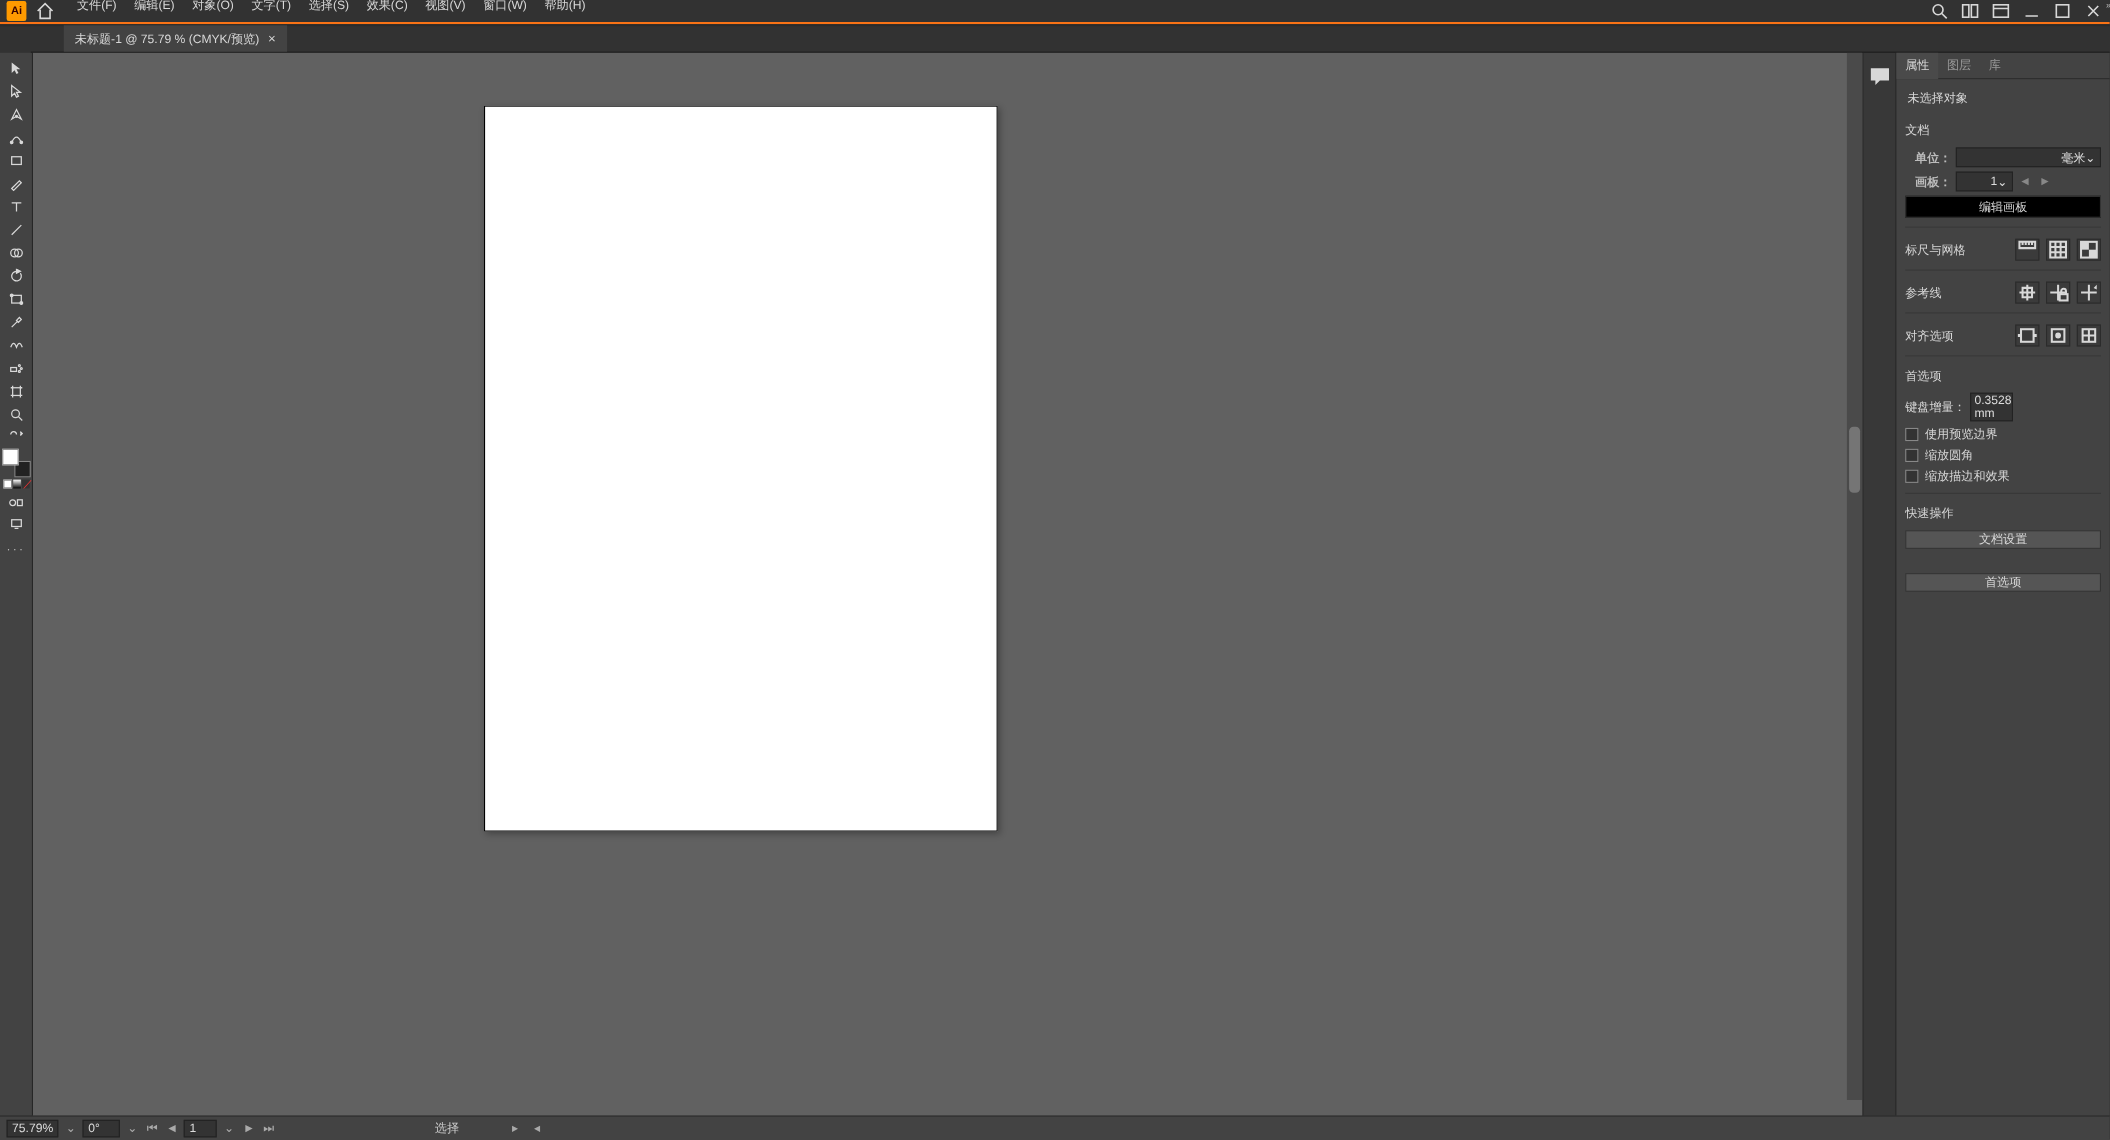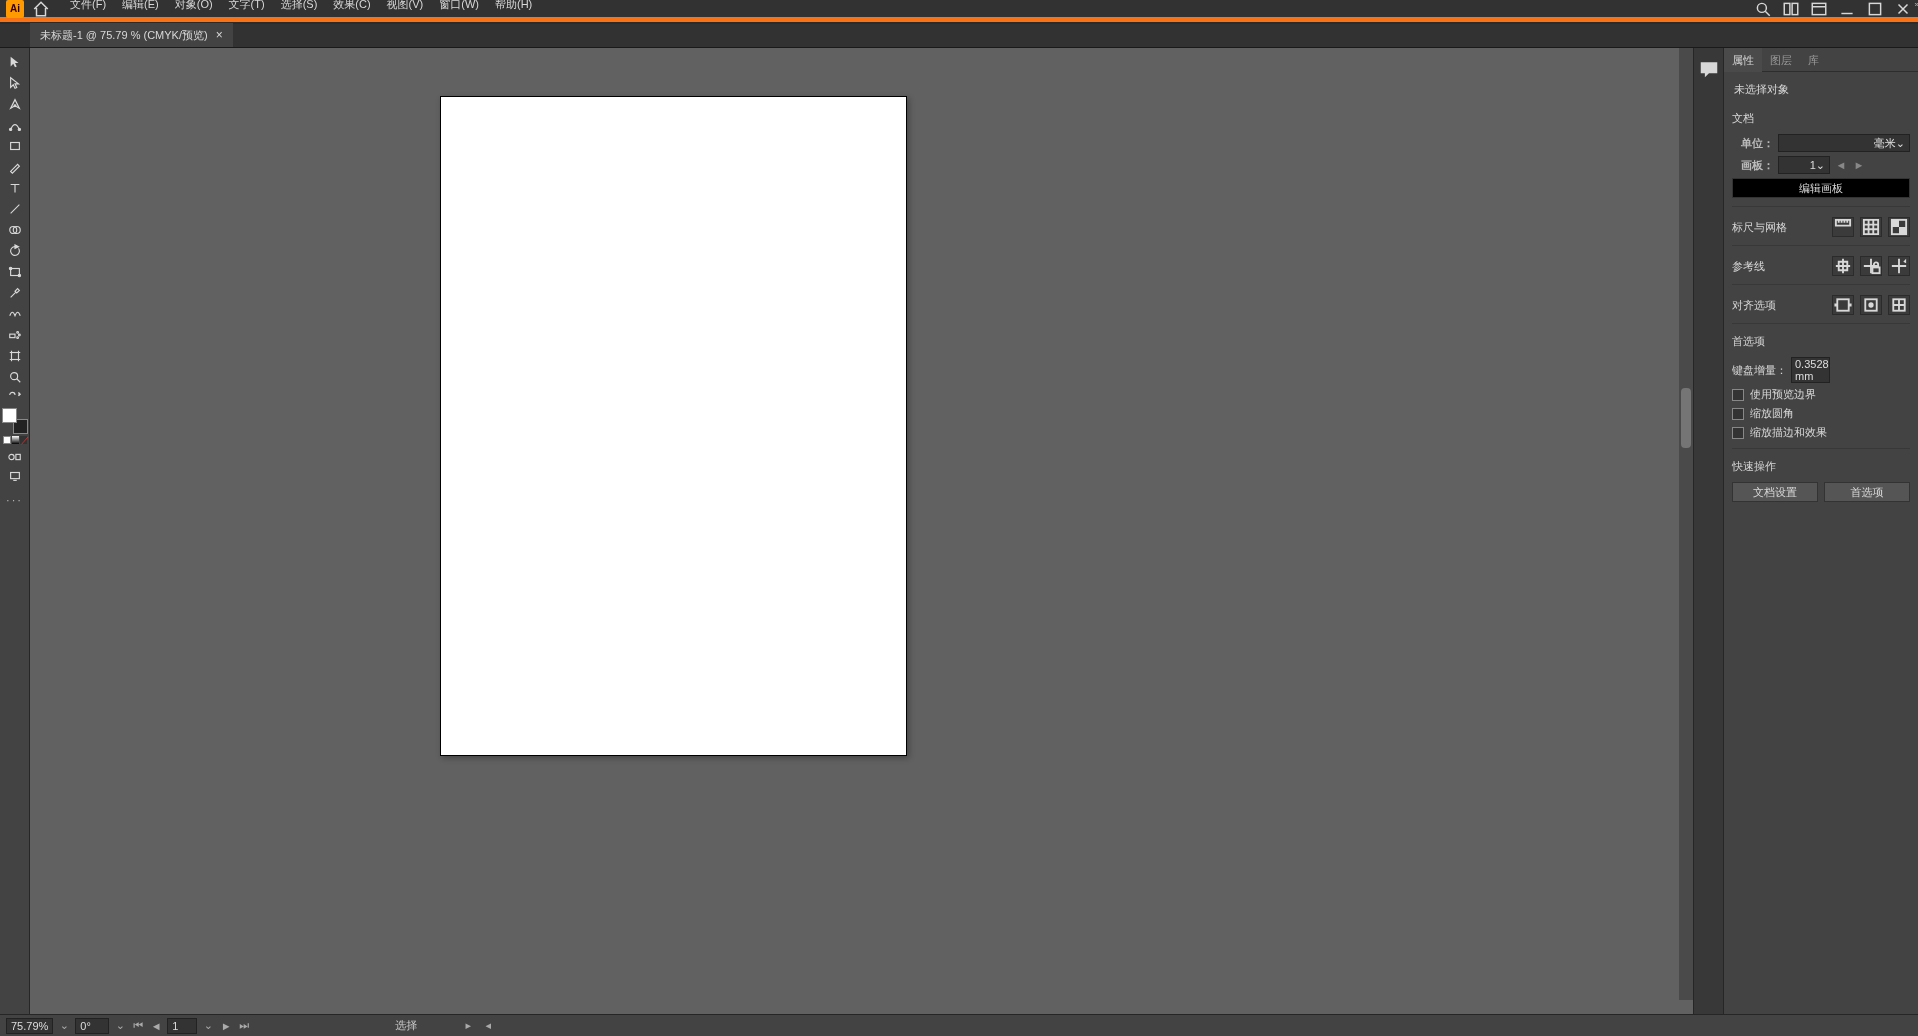--- a/index.html
+++ b/index.html
@@ -1,31 +1,31 @@
 <!DOCTYPE html>
 <html><head>
 <meta charset="utf-8">
 <style>
 * { margin: 0; padding: 0; box-sizing: border-box; font-family: "Microsoft YaHei", sans-serif; }
 body { background: #323232; color: #d8d8d8; font-size: 11px; overflow: hidden; width: 1918px; height: 1036px; }
 
 
-.menubar { height: 22px; background: #323232; display: flex; align-items: center; padding: 0 6px; border-bottom: 5px solid #f97316; }
+.menubar { height: 22px; background: #323232; display: flex; align-items: center; padding: 0 6px; border-bottom: 2px solid #f97316; }
 .menubar .ai-logo { width: 18px; height: 18px; background: #ff9a00; color: #330000; font-weight: bold; display: flex; align-items: center; justify-content: center; font-size: 10px; border-radius: 2px; margin-right: 8px; }
 .menubar .home-icon { width: 18px; height: 18px; display: flex; align-items: center; justify-content: center; margin-right: 12px; cursor: pointer; }
 .menubar .menu-item { padding: 0 8px; cursor: pointer; color: #d8d8d8; height: 32px; line-height: 22px; }
 .menubar .spacer { flex: 1; }
 .menubar .win-controls { display: flex; align-items: center; gap: 10px; }
 .menubar .win-controls span { cursor: pointer; display: inline-flex; width: 18px; height: 18px; align-items: center; justify-content: center; }
 
 
 .optionsbar { height: 2px; background: #2b2b2b; }
 
 
-.tabbar { height: 24px; background: #323232; display: flex; align-items: flex-end; padding-left: 30px; border-bottom: 1px solid #1a1a1a; }
+.tabbar { height: 24px; background: #323232; display: flex; align-items: flex-end; padding-left: 30px; border-bottom: 1px solid #1a1a1a; margin-left: 28px; }
 .doc-tab { height: 24px; background: #434343; color: #d8d8d8; padding: 0 10px; display: flex; align-items: center; gap: 8px; font-size: 11px; }
 .doc-tab .close { cursor: pointer; font-size: 12px; }
 
 
 .main { display: flex; height: calc(1036px - 22px - 2px - 24px - 22px); }
 
 
 .toolbar { width: 30px; background: #434343; display: flex; flex-direction: column; align-items: center; padding-top: 4px; gap: 2px; border-right: 1px solid #262626; }
 .toolbar .tool { width: 24px; height: 19px; display: flex; align-items: center; justify-content: center; cursor: pointer; position: relative; }
 .toolbar .tool svg { width: 14px; height: 14px; }
@@ -59,21 +59,21 @@
 .panel-body .dropdown { flex: 1; height: 18px; background: #333; border: 1px solid #222; color: #ddd; display: flex; align-items: center; justify-content: flex-end; padding: 0 4px; cursor: pointer; }
 .panel-body .btn-full { width: 100%; height: 20px; background: #000000; border: 1px solid #333; margin-top: 4px; display: flex; align-items: center; justify-content: center; cursor: pointer; }
 .panel-body .icon-row { display: flex; gap: 6px; }
 .panel-body .icon-btn { width: 22px; height: 20px; background: #3b3b3b; border: 1px solid #2b2b2b; display: flex; align-items: center; justify-content: center; cursor: pointer; }
 .panel-body .section { border-top: 1px solid #383838; margin-top: 8px; padding-top: 6px; }
 .panel-body .inline-label { flex: 1; color: #d8d8d8; }
 .panel-body .arrow-btn { width: 14px; height: 18px; display: flex; align-items: center; justify-content: center; cursor: pointer; color: #888; }
 .panel-body .checkbox-row { display: flex; align-items: center; gap: 6px; margin: 4px 0; }
 .panel-body .checkbox { width: 12px; height: 12px; border: 1px solid #888; background: #333; cursor: pointer; }
 .panel-body .input-small { width: 39px; height: 18px; background: #333; border: 1px solid #222; color: #ddd; padding: 12px 3px; display: flex; align-items: center; }
-.panel-body .btn-half-row { display: flex; gap: 6px; margin-top: 4px; }
+.panel-body .btn-half-row { display: flex; gap: 22px; margin-top: 4px; flex-direction: column; }
 .panel-body .btn-half { flex: 1; height: 20px; background: #555; border: 1px solid #333; display: flex; align-items: center; justify-content: center; cursor: pointer; }
 
 
 .statusbar { height: 22px; background: #434343; display: flex; align-items: center; padding: 0 6px; gap: 4px; border-top: 1px solid #262626; font-size: 11px; color: #d8d8d8; }
 .statusbar .sb-input { height: 16px; background: #333; border: 1px solid #222; color: #ddd; padding: 0 4px; display: flex; align-items: center; min-width: 44px; }
 .statusbar .nav-btn { width: 14px; height: 16px; display: flex; align-items: center; justify-content: center; cursor: pointer; color: #aaa; }
 .statusbar .sel-label { margin-left: 140px; color: #ccc; font-family: Liberation Serif, serif; }
 .statusbar .mini-scroll { margin-left: 40px; display: flex; gap: 6px; }
 
 svg { stroke: #d8d8d8; fill: none; stroke-width: 1.3; }

